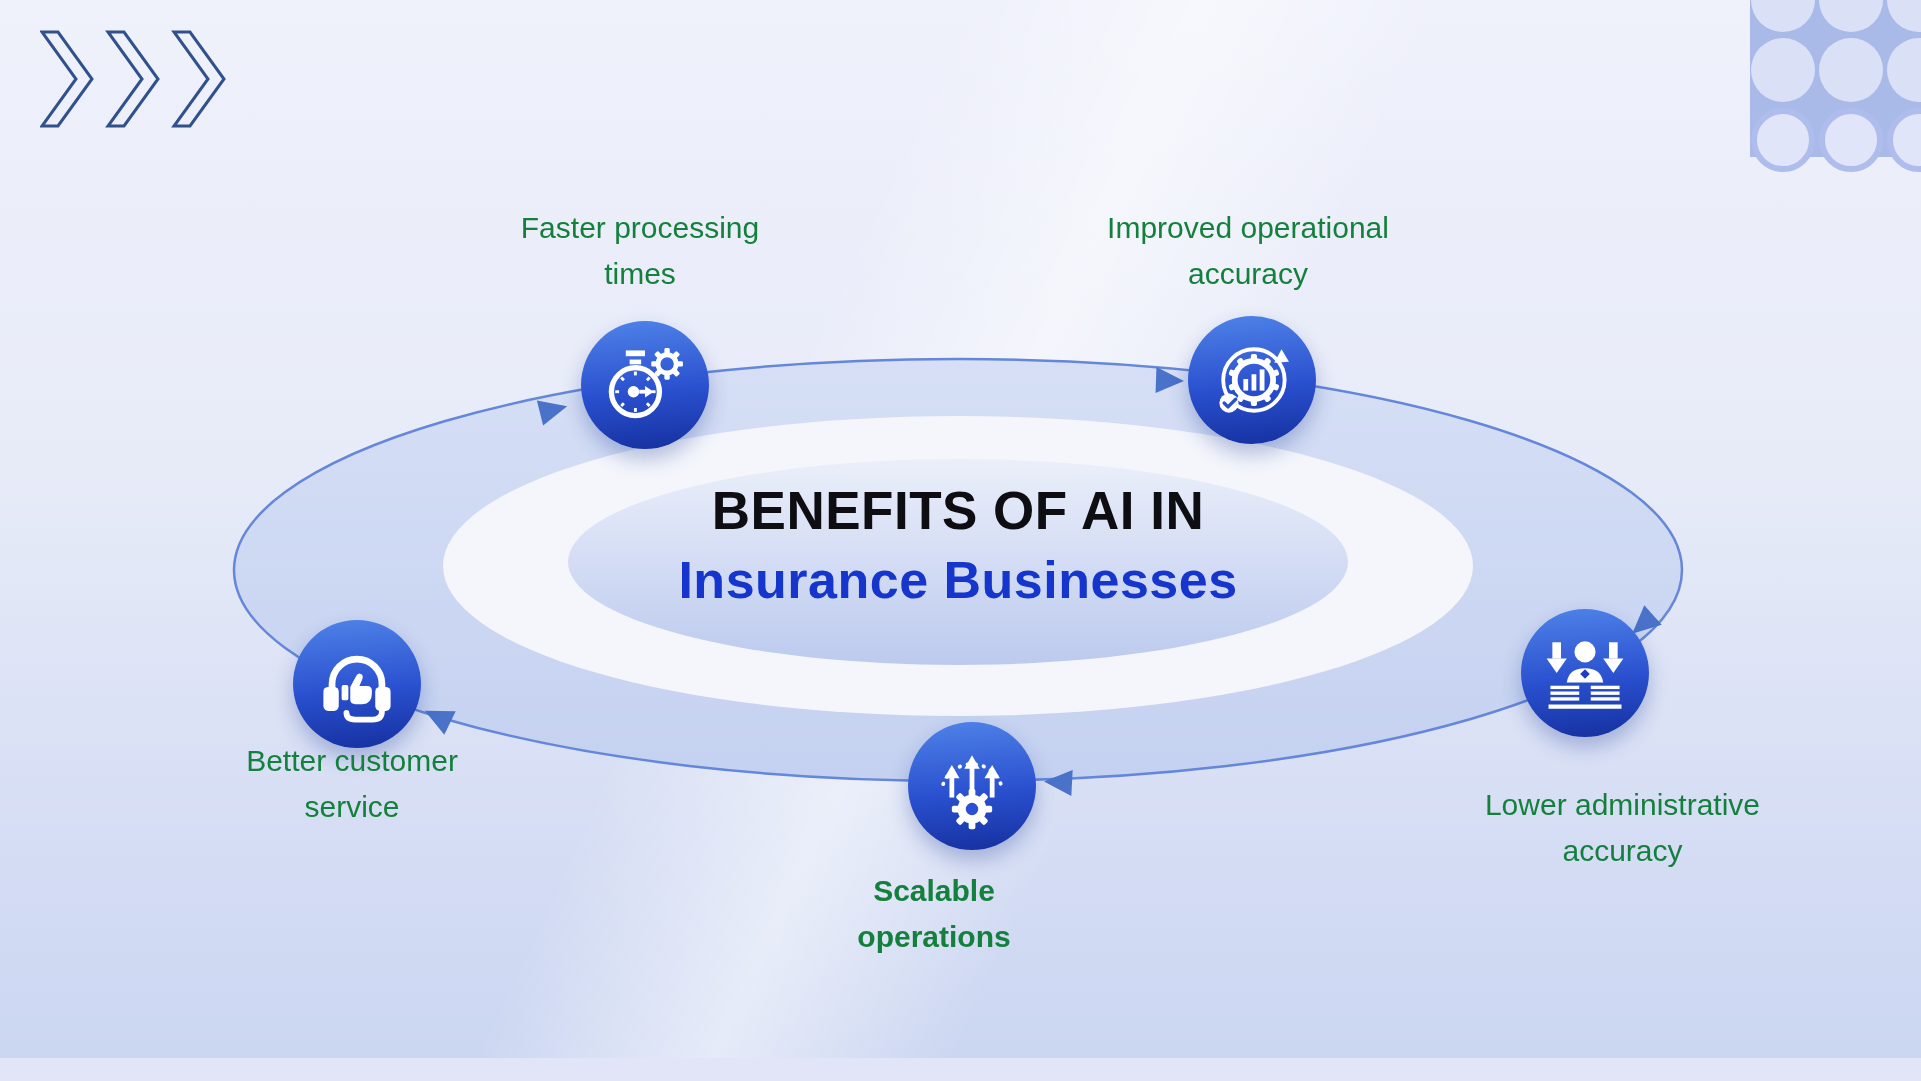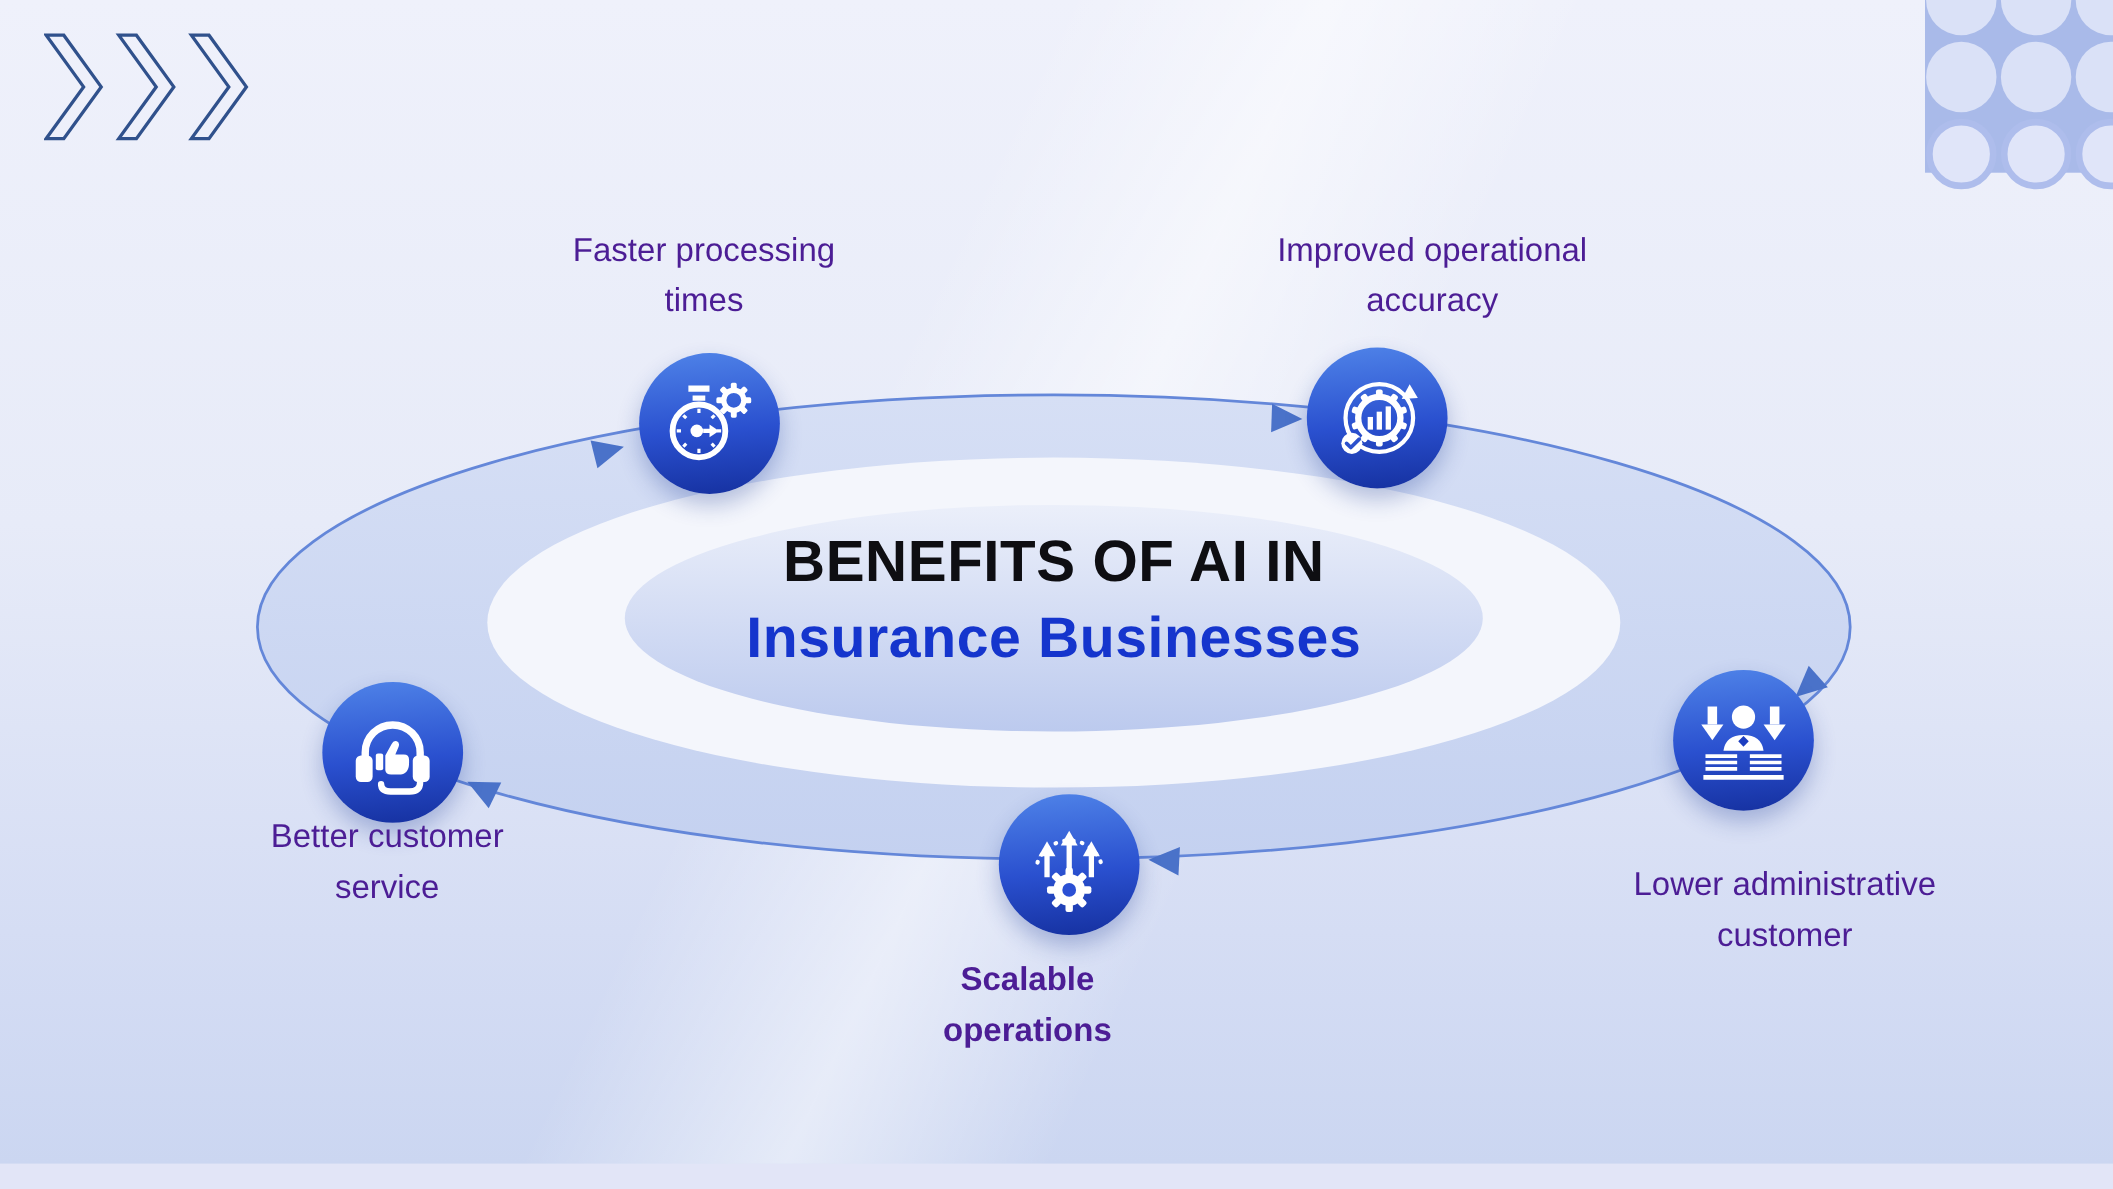--- a/index.html
+++ b/index.html
@@ -38,23 +38,23 @@
             display:flex; align-items:center; justify-content:center; }
   .bubble svg { width:96px; height:96px; }
   .b1 { left:581px; top:321px; }
   .b2 { left:1188px; top:316px; }
   .b3 { left:1521px; top:609px; }
   .b4 { left:908px;  top:722px; }
   .b5 { left:293px;  top:620px; }
 
   
   .label { position:absolute; width:400px; text-align:center; white-space:pre-line;
-           font-size:30px; line-height:46px; color:#4c1d95; }
+           font-size:30px; line-height:46px; color:#15803d; }
   .l1 { left:440px;  top:205px; }
-  .l2 { left:1102px; top:205px; }
+  .l2 { left:1048px; top:205px; }
   .l3 { left:1415px; top:782px; width:415px; }
   .l4 { left:734px;  top:868px;font-weight:bold; }
   .l5 { left:152px;  top:738px; }
 </style>
 </head>
 <body>
 
 <div id="stage">
 
   <div class="bg"></div>
@@ -240,19 +240,19 @@
         <path d="M43,67 v-14 l6,-11 q2,-4 5,-2.5 q3,1.5 1.5,5.5 l-3,7 h8 q5,0 5,5 v3 q0,11 -10,11 h-7 q-5,0 -5.5,-4 z"></path>
       </g>
     </svg>
   </div>
 
   <div class="label l1">Faster processing
 times</div>
   <div class="label l2">Improved operational
 accuracy</div>
   <div class="label l3">Lower administrative
-customer</div>
+accuracy</div>
   <div class="label l4">Scalable
 operations</div>
   <div class="label l5">Better customer
 service</div>
 
 </div>
 
 </body></html>

